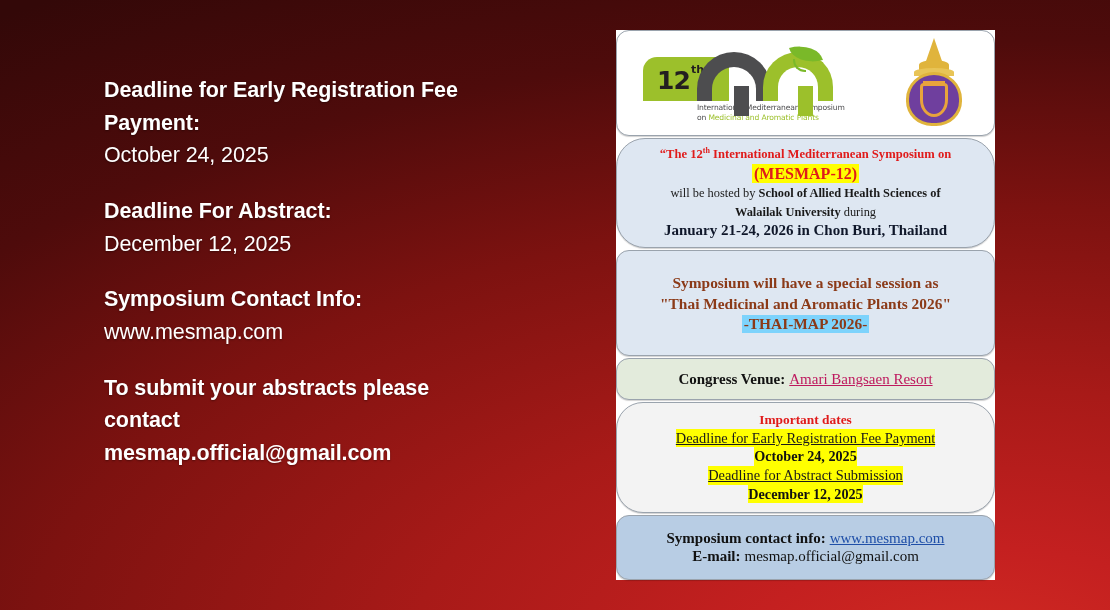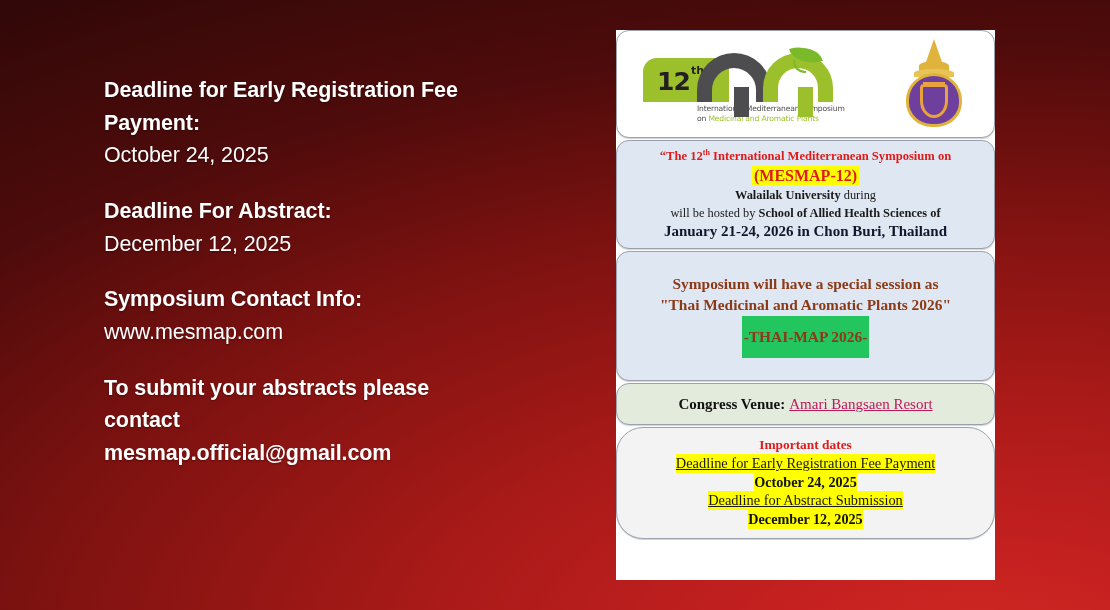--- a/index.html
+++ b/index.html
@@ -242,20 +242,21 @@
     transform: translateX(-50%);
     width: 22px; height: 3.5px;
     background: #e8a33c;
   }
 
   
   .panel-info1 {
     padding: 7px 10px 8px;
     text-align: center;
     font-family: "Liberation Serif", serif;
+    border-radius: 29px;
   }
   .i1-l1 {
     color: #e01b1b; font-weight: bold; font-size: 12.6px; line-height: 1.24;
   }
   .i1-l1 sup { font-size: 8px; }
   .i1-mesmap {
     color: #e01b1b; font-weight: bold; font-size: 16px;
     background: #ffff00; display: inline-block;
     padding: 0 2px; margin-top: 1px; line-height: 1.2;
   }
@@ -271,21 +272,21 @@
   .panel-session {
     padding: 22px 10px 22px;
     text-align: center;
     font-family: "Liberation Serif", serif;
   }
   .ss-l {
     color: #8b3a18; font-weight: bold; font-size: 15.4px; line-height: 1.36;
   }
   .ss-hl {
     color: #8b3a18; font-weight: bold; font-size: 15.4px;
-    background: #22c55e; display: inline-block; padding: 12px 2px;
+    background: #7dd3fc; display: inline-block; padding: 0 2px;
   }
 
   
   .panel-venue {
     background: #e3ebdc;
     padding: 11px 10px;
     text-align: center;
     font-family: "Liberation Serif", serif;
   }
   .venue-lbl { font-weight: bold; font-size: 15px; color: #111; }
@@ -373,22 +374,22 @@
       <div class="seal-body">
         <div class="seal-inner"></div>
         <div class="seal-bar"></div>
       </div>
     </div>
   </div>
 
   <div class="panel panel-info1">
     <div class="i1-l1"><span>“The 12</span><sup>th</sup><span> International Mediterranean Symposium on</span></div>
     <div><span class="i1-mesmap">(MESMAP-12)</span></div>
+    <div class="i1-host"><span>will be hosted by </span><b>School of Allied Health Sciences of</b></div>
     <div class="i1-host"><b>Walailak University</b><span> during</span></div>
-    <div class="i1-host"><span>will be hosted by </span><b>School of Allied Health Sciences of</b></div>
     <div class="i1-dates">January 21-24, 2026 in Chon Buri, Thailand</div>
   </div>
 
   <div class="panel panel-session">
     <div class="ss-l">Symposium will have a special session as</div>
     <div class="ss-l">"Thai Medicinal and Aromatic Plants 2026"</div>
     <div><span class="ss-hl">-THAI-MAP 2026-</span></div>
   </div>
 
   <div class="panel panel-venue">
@@ -397,14 +398,24 @@
   </div>
 
   <div class="panel panel-dates">
     <div class="d-title">Important dates</div>
     <div><span class="d-link">Deadline for Early Registration Fee Payment</span></div>
     <div><span class="d-date">October 24, 2025</span></div>
     <div><span class="d-link">Deadline for Abstract Submission</span></div>
     <div><span class="d-date">December 12, 2025</span></div>
   </div>
 
+  <div class="panel panel-contact">
+    <div>
+      <span class="c-lbl">Symposium contact info:</span>
+      <span class="c-link">www.mesmap.com</span>
+    </div>
+    <div>
+      <span class="c-lbl">E-mail:</span>
+      <span class="c-val">mesmap.official@gmail.com</span>
+    </div>
+  </div>
 
 </div>
 
 </body></html>

